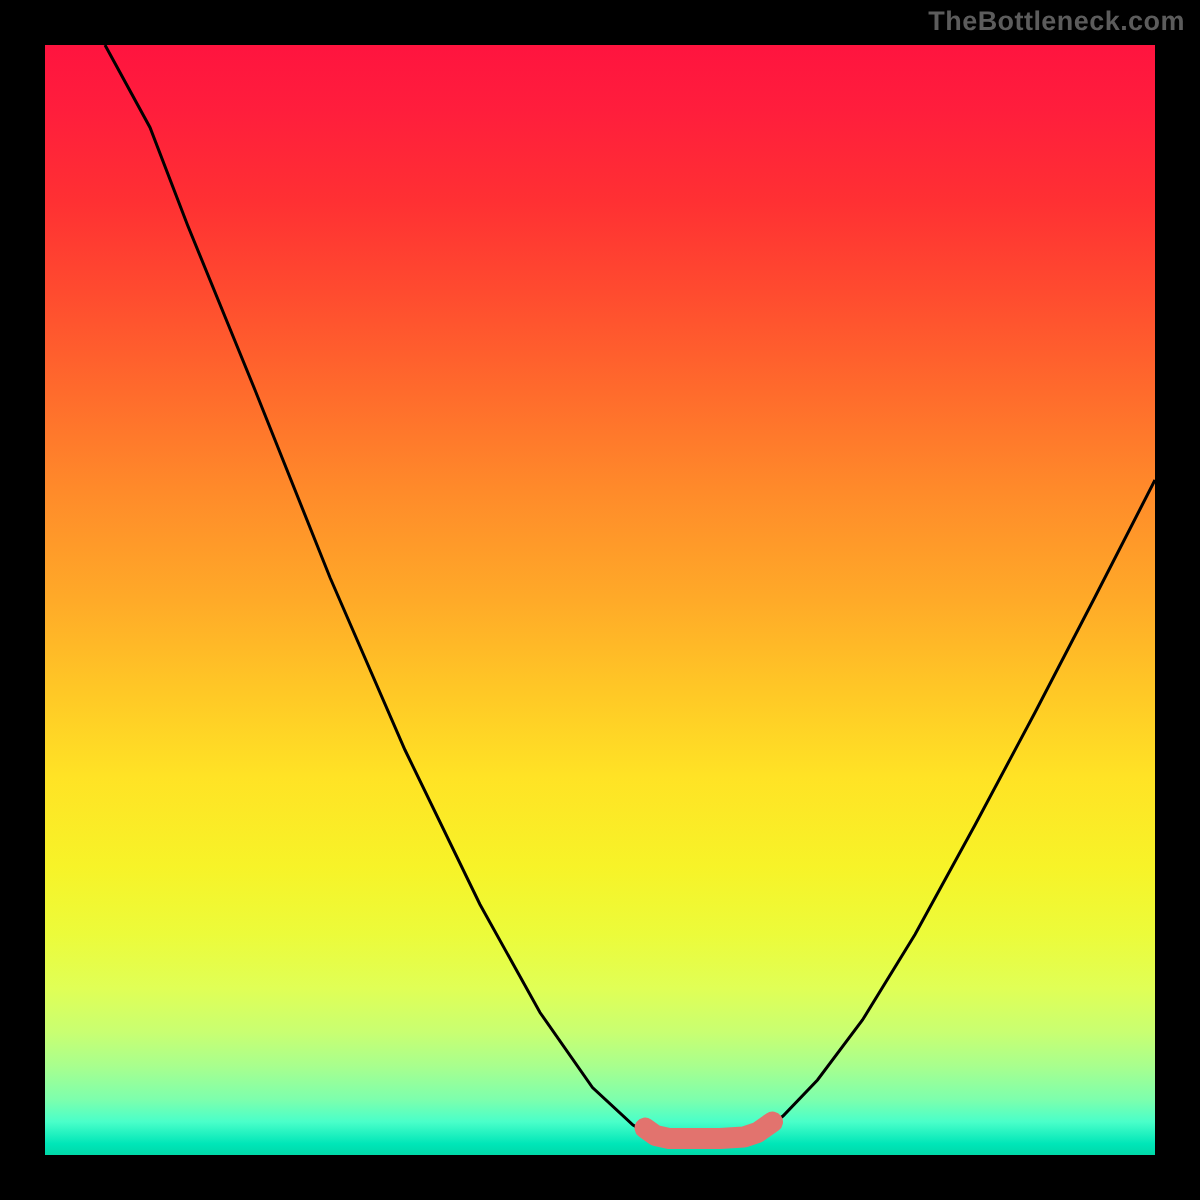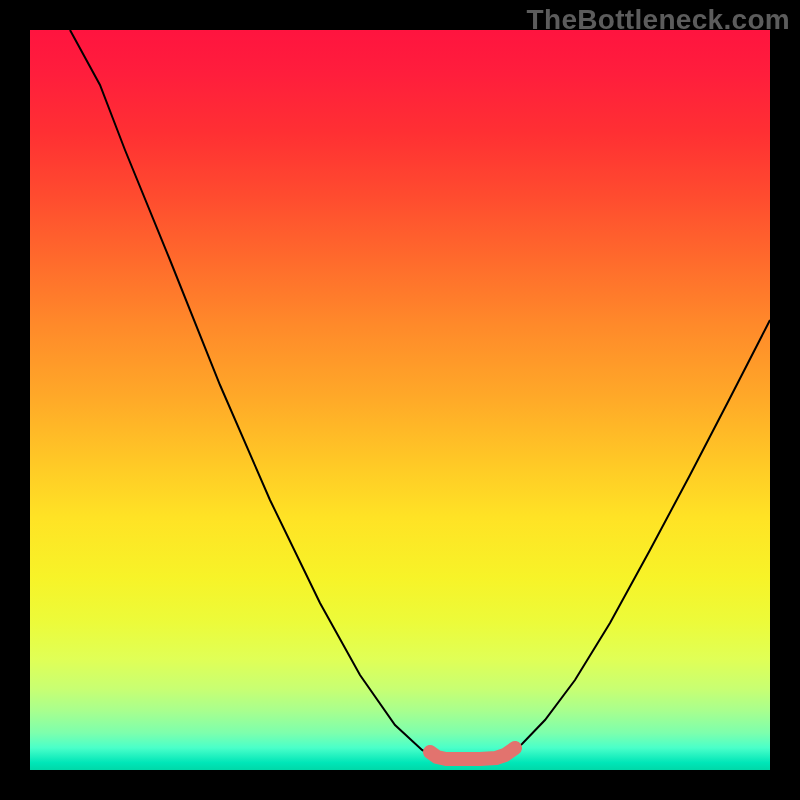--- a/index.html
+++ b/index.html
@@ -15,21 +15,21 @@
     position: relative;
     width: 800px;
     height: 800px;
     background: #000;
   }
   .watermark {
     position: absolute;
     top: 4px;
     right: 10px;
     color: #5c5c5c;
-    font-size: 28px;
+    font-size: 18px;
     font-weight: 600;
     letter-spacing: 0.3px;
     z-index: 5;
   }
   .plot-area {
     position: absolute;
     left: 30px;
     top: 30px;
     width: 740px;
     height: 740px;

